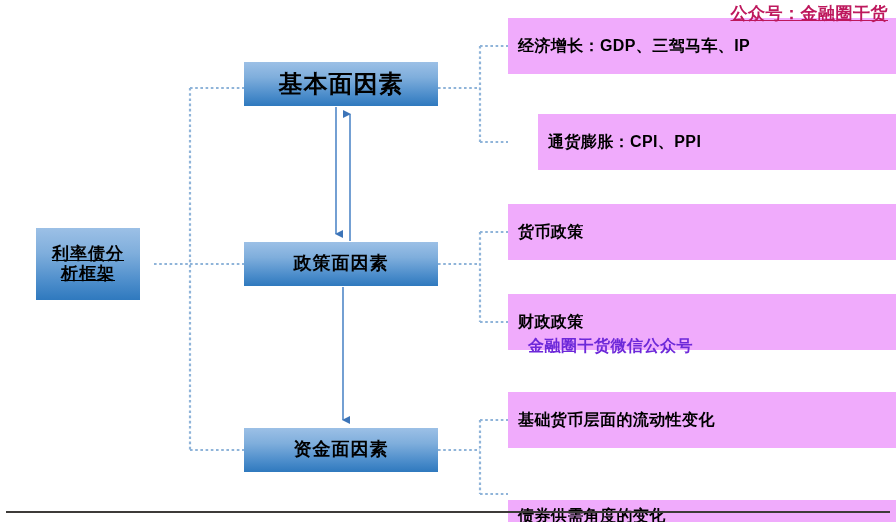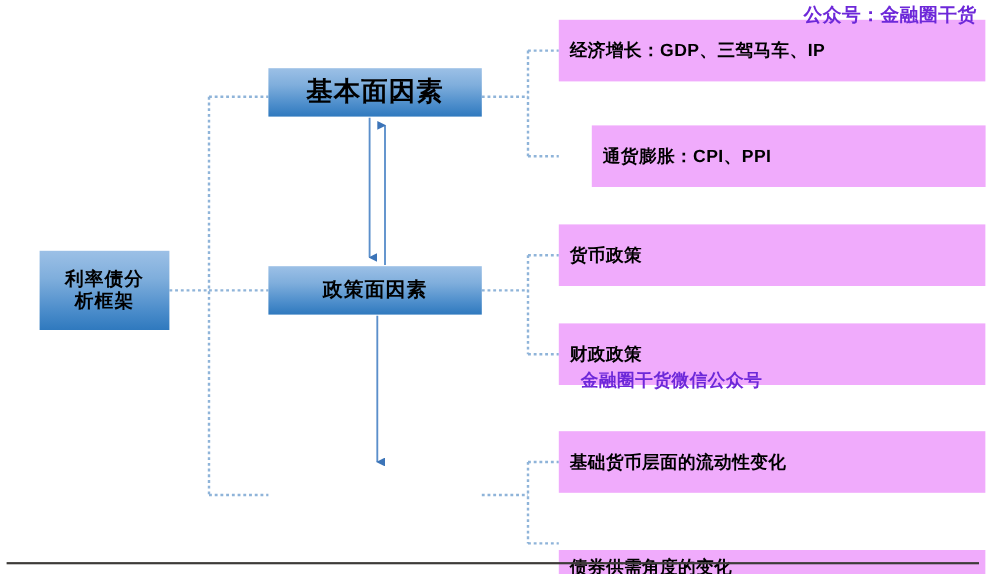--- a/index.html
+++ b/index.html
@@ -21,21 +21,21 @@
     background:linear-gradient(to bottom,#9CC0E6 0%,#7FAEDC 35%,#4C8DCB 75%,#2F79BE 100%);
     color:#000;
     display:flex;align-items:center;justify-content:center;
     text-align:center;
     font-weight:bold;
     letter-spacing:1px;
     box-sizing:border-box;
   }
   .node span{display:block;line-height:1.18;}
 
-  #node-root{left:36px;top:228px;width:118px;height:72px;font-size:17px;}
+  #node-root{left:36px;top:228px;width:104px;height:72px;font-size:17px;text-decoration:underline;}
   #node-fund{left:244px;top:62px;width:194px;height:44px;font-size:24px;}
   #node-policy{left:244px;top:242px;width:194px;height:44px;font-size:18px;}
   #node-liq{left:244px;top:428px;width:194px;height:44px;font-size:18px;}
 
   
   .bar{
     position:absolute;
     left:508px;width:388px;height:56px;
     background:#f0abfc;
     box-sizing:border-box;
@@ -54,24 +54,25 @@
   #bar-1{top:114px;margin-left:30px;}
   #bar-2{top:204px;}
   #bar-3{top:294px;}
   #bar-4{top:392px;}
   #bar-5{top:500px;height:32px;}
 
   
   #watermark{
     position:absolute;
     right:8px;top:2px;
-    font-size:17px;font-weight:bold;color:#6d28d9;
+    font-size:17px;font-weight:bold;color:#be185d;
     letter-spacing:0.5px;
     white-space:nowrap;
     z-index:6;
+    text-decoration:underline;
   }
   #ghost-watermark{
     position:absolute;
     left:528px;top:336px;
     font-size:16px;font-weight:bold;
     color:#6d28d9;
     letter-spacing:0.5px;
     white-space:nowrap;
     z-index:4;
   }
@@ -140,20 +141,23 @@
   </div>
 
   <div class="node" id="node-fund">
     <span>基本面因素</span>
   </div>
 
   <div class="node" id="node-policy">
     <span>政策面因素</span>
   </div>
 
+  <div class="node" id="node-liq">
+    <span>资金面因素</span>
+  </div>
 
   <div class="bar" id="bar-0">
     <span class="txt">经济增长：GDP、三驾马车、IP</span>
   </div>
   <div class="bar" id="bar-1">
     <span class="txt">通货膨胀：CPI、PPI</span>
   </div>
 
   <div class="bar" id="bar-2">
     <span class="txt">货币政策</span>

